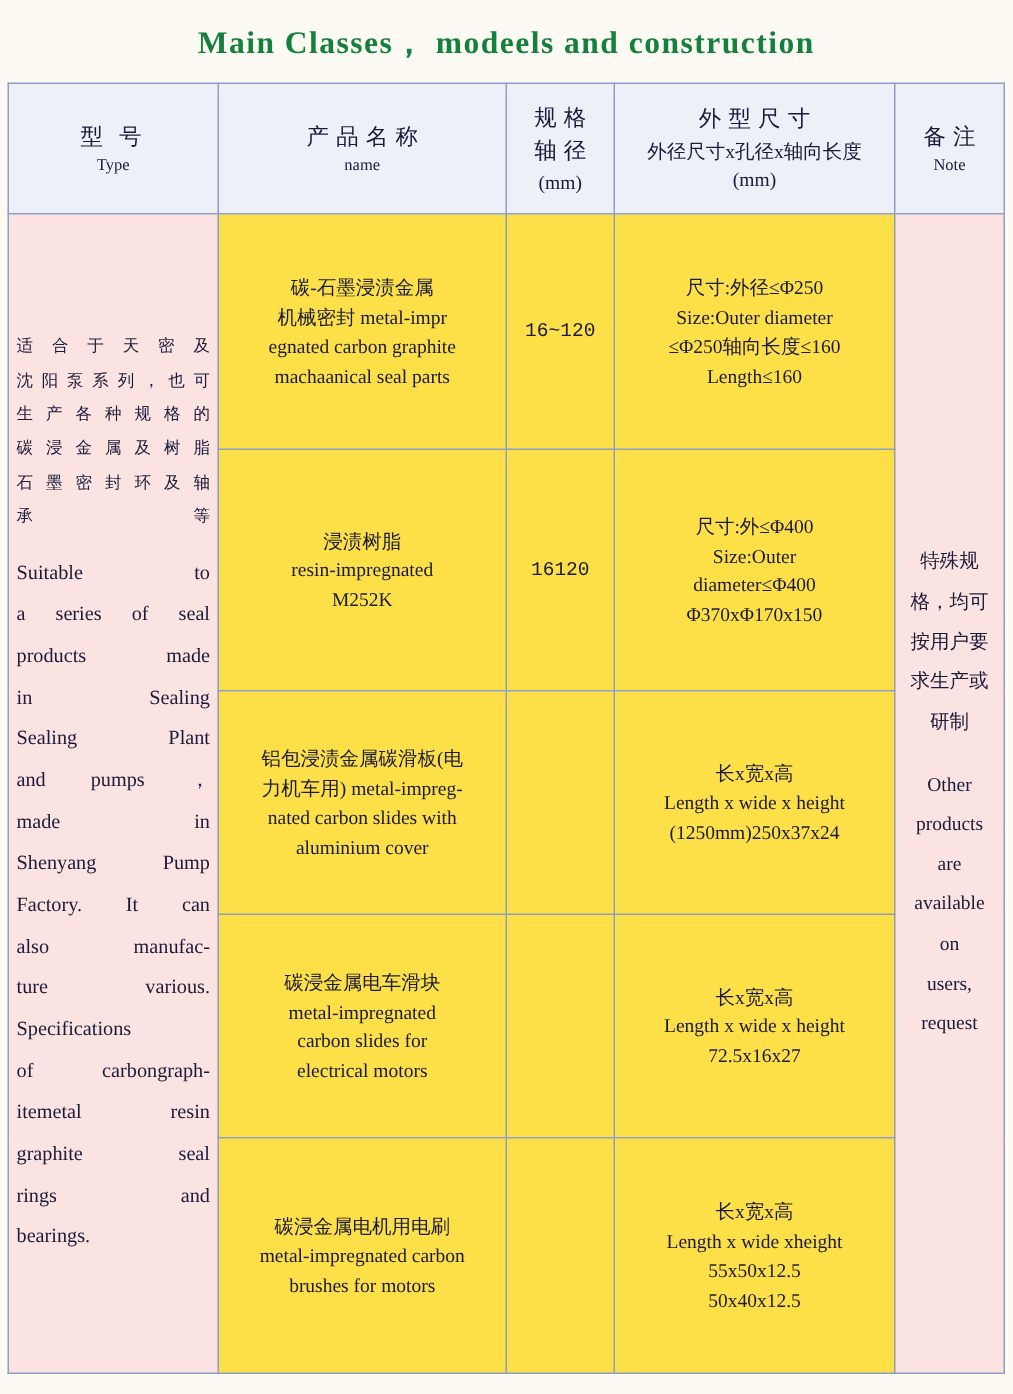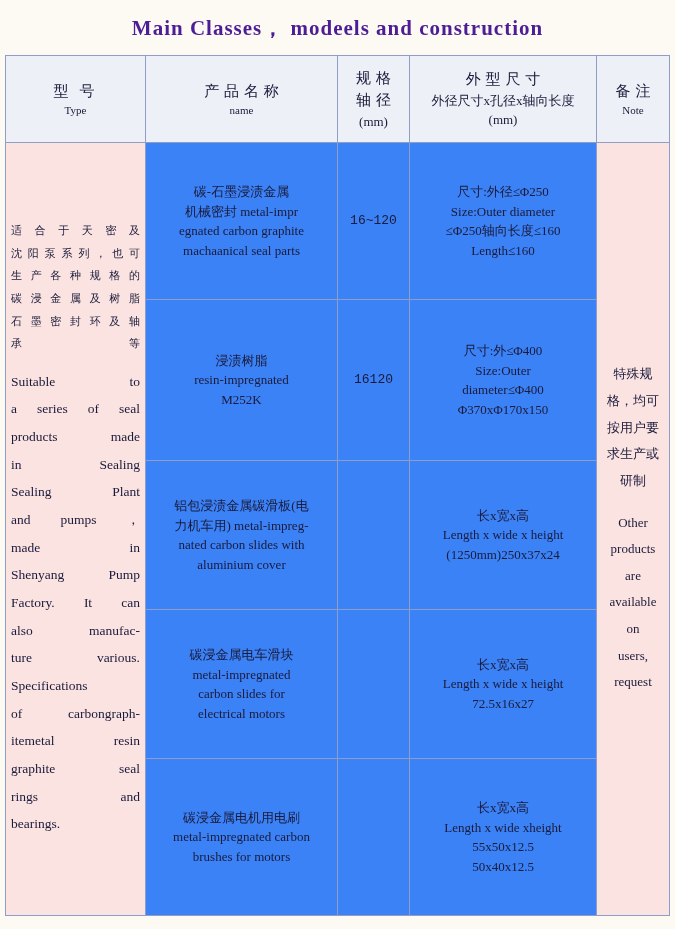--- a/index.html
+++ b/index.html
@@ -31,21 +31,21 @@
     font-weight: bold;
     color: #a0312a;
     letter-spacing: 1px;
     line-height: 1.25;
     text-shadow: 0.5px 0.5px 0 #c9756b;
   }
   .title-en {
     font-family: "Liberation Serif", "DejaVu Serif", serif;
     font-size: 21px;
     font-weight: bold;
-    color: #4c1d95;
+    color: #15803d;
     letter-spacing: 1px;
     margin-top: 6px;
     line-height: 1.2;
   }
   table.main {
     border-collapse: collapse;
     margin: 14px auto 0 auto;
     width: 664px;
     table-layout: fixed;
     border: 1px solid #6f7fae;
@@ -74,21 +74,21 @@
   .hd-en {
     display: block;
     font-size: 11px;
     font-family: "Liberation Serif", serif;
   }
   .hd-sub {
     display: block;
     font-size: 13px;
   }
   tbody td {
-    background: #3b82f6;
+    background: #fde047;
   }
   td.col-type {
     background: #fbe3e2;
     text-align: left;
     padding: 6px 14px 6px 16px;
     font-size: 13px;
     line-height: 2.0;
     vertical-align: top;
   }
   td.col-type .cn {

